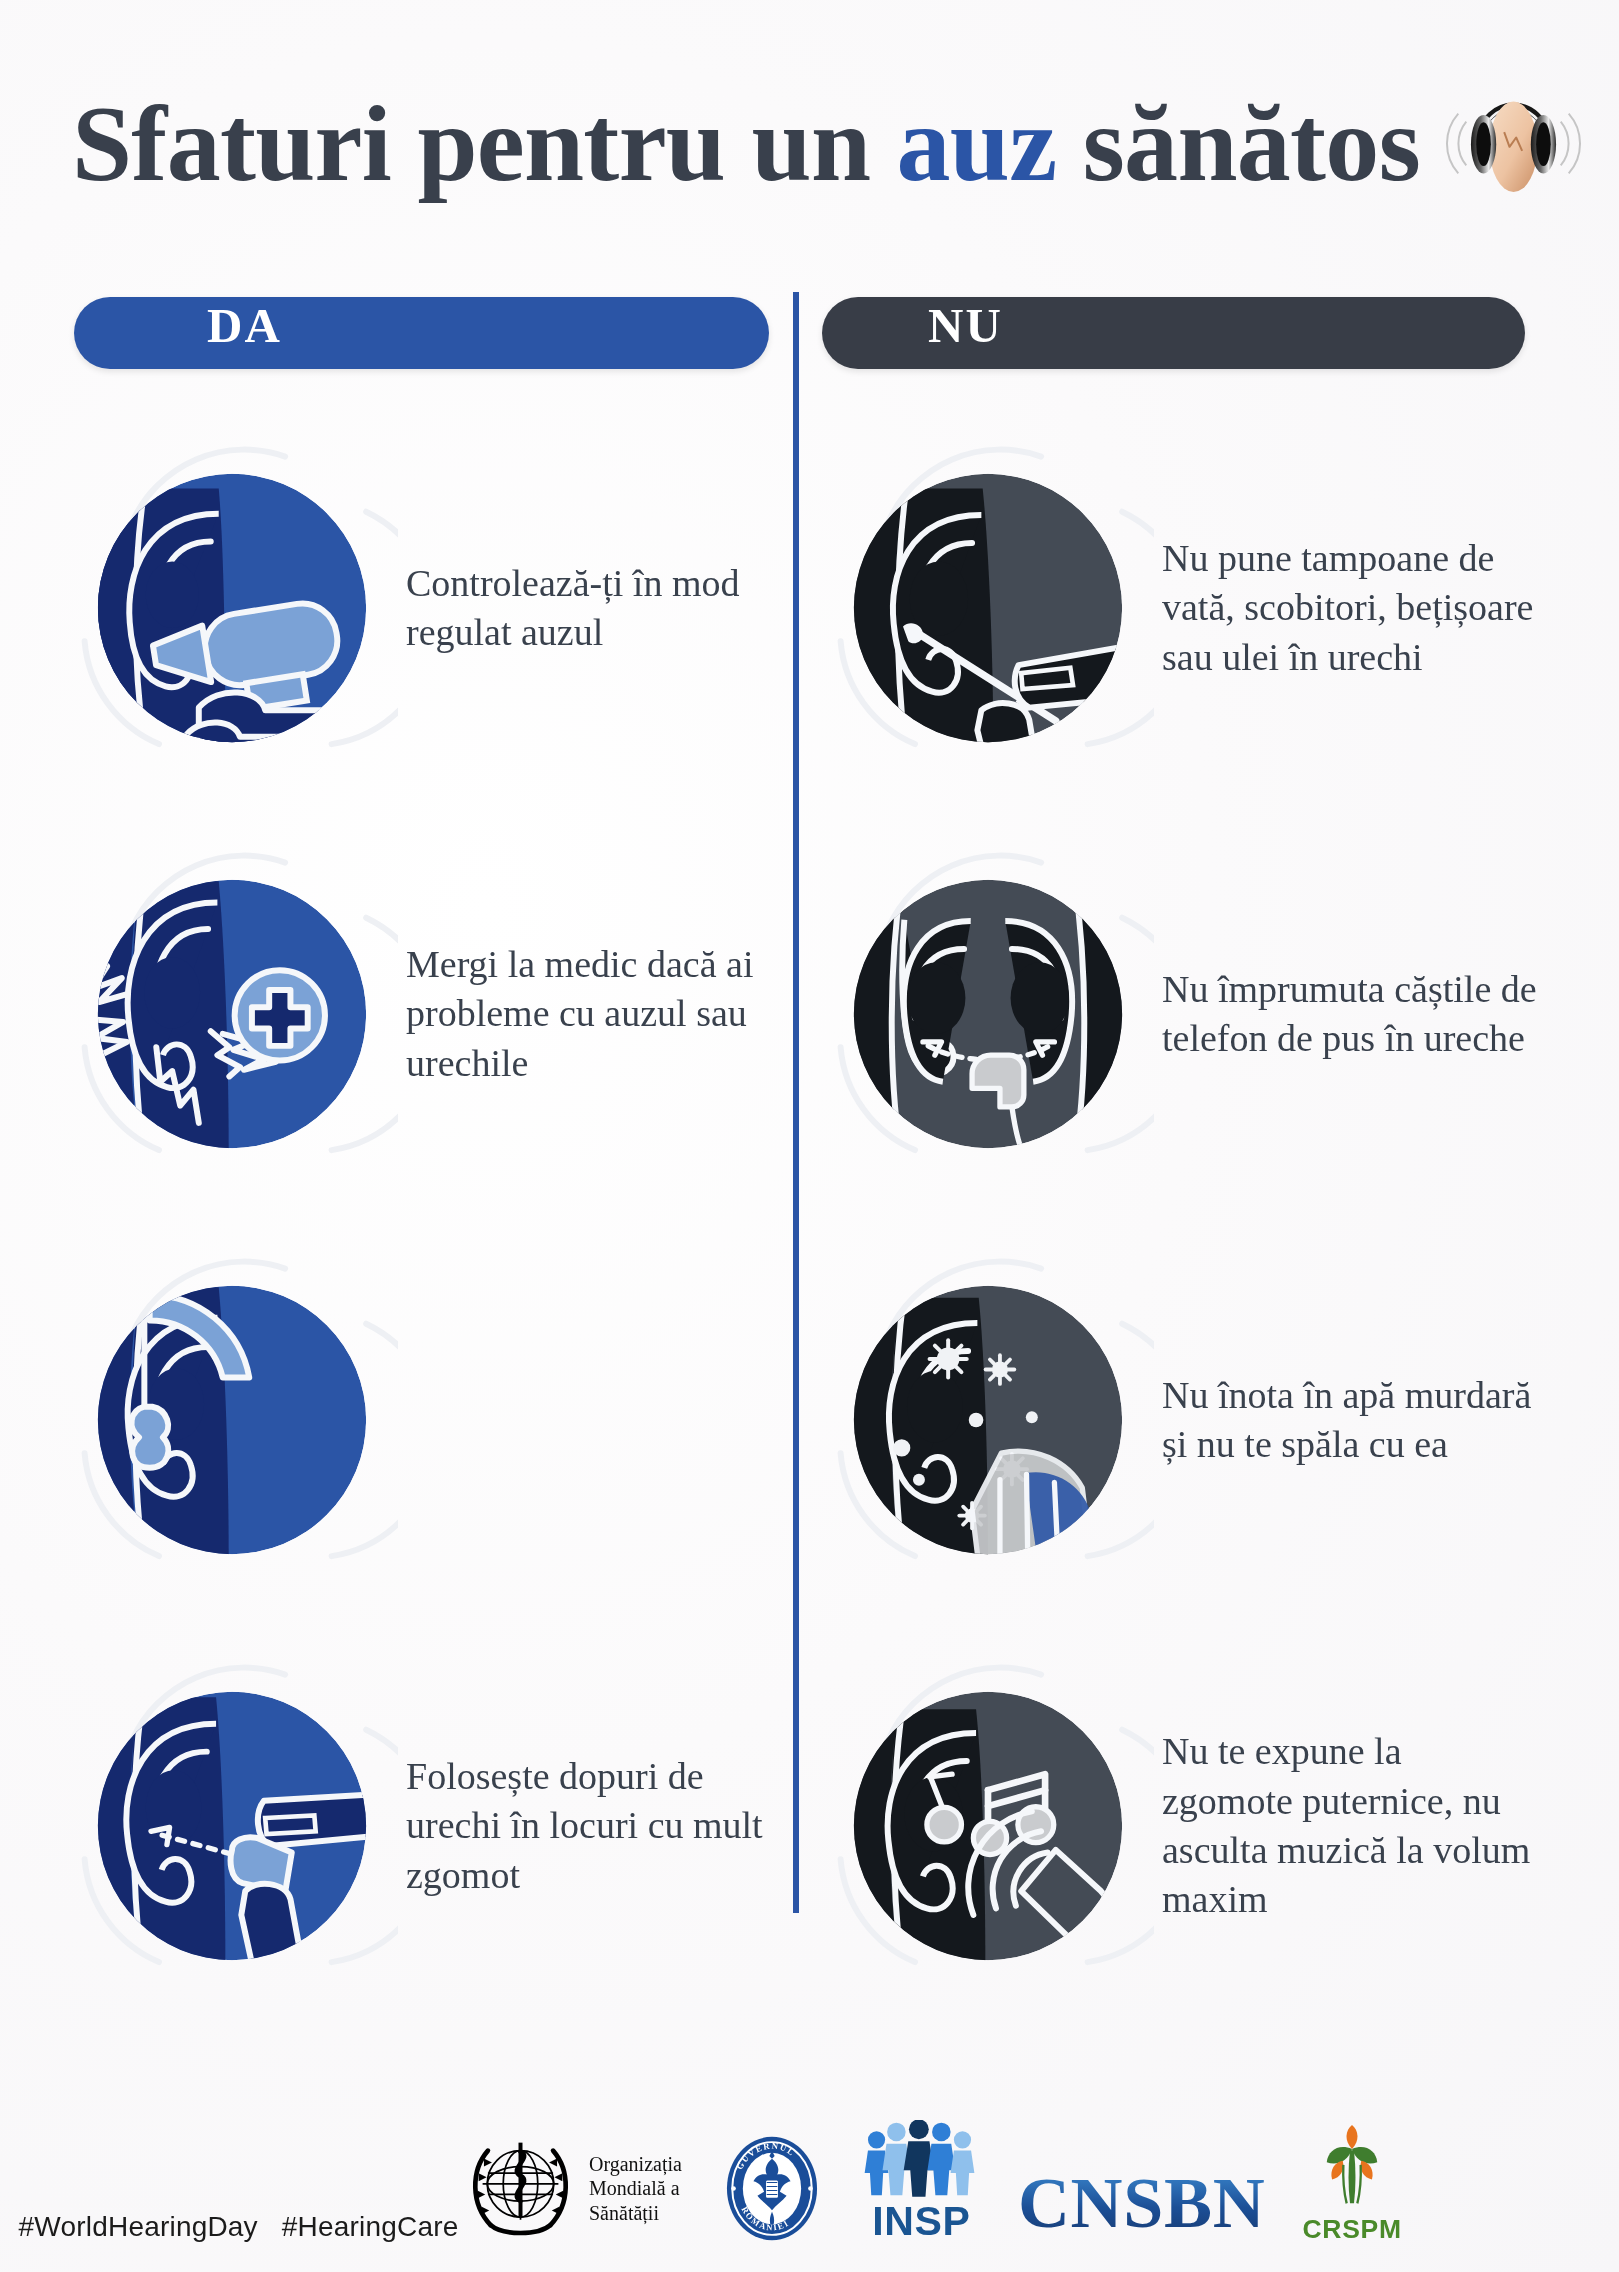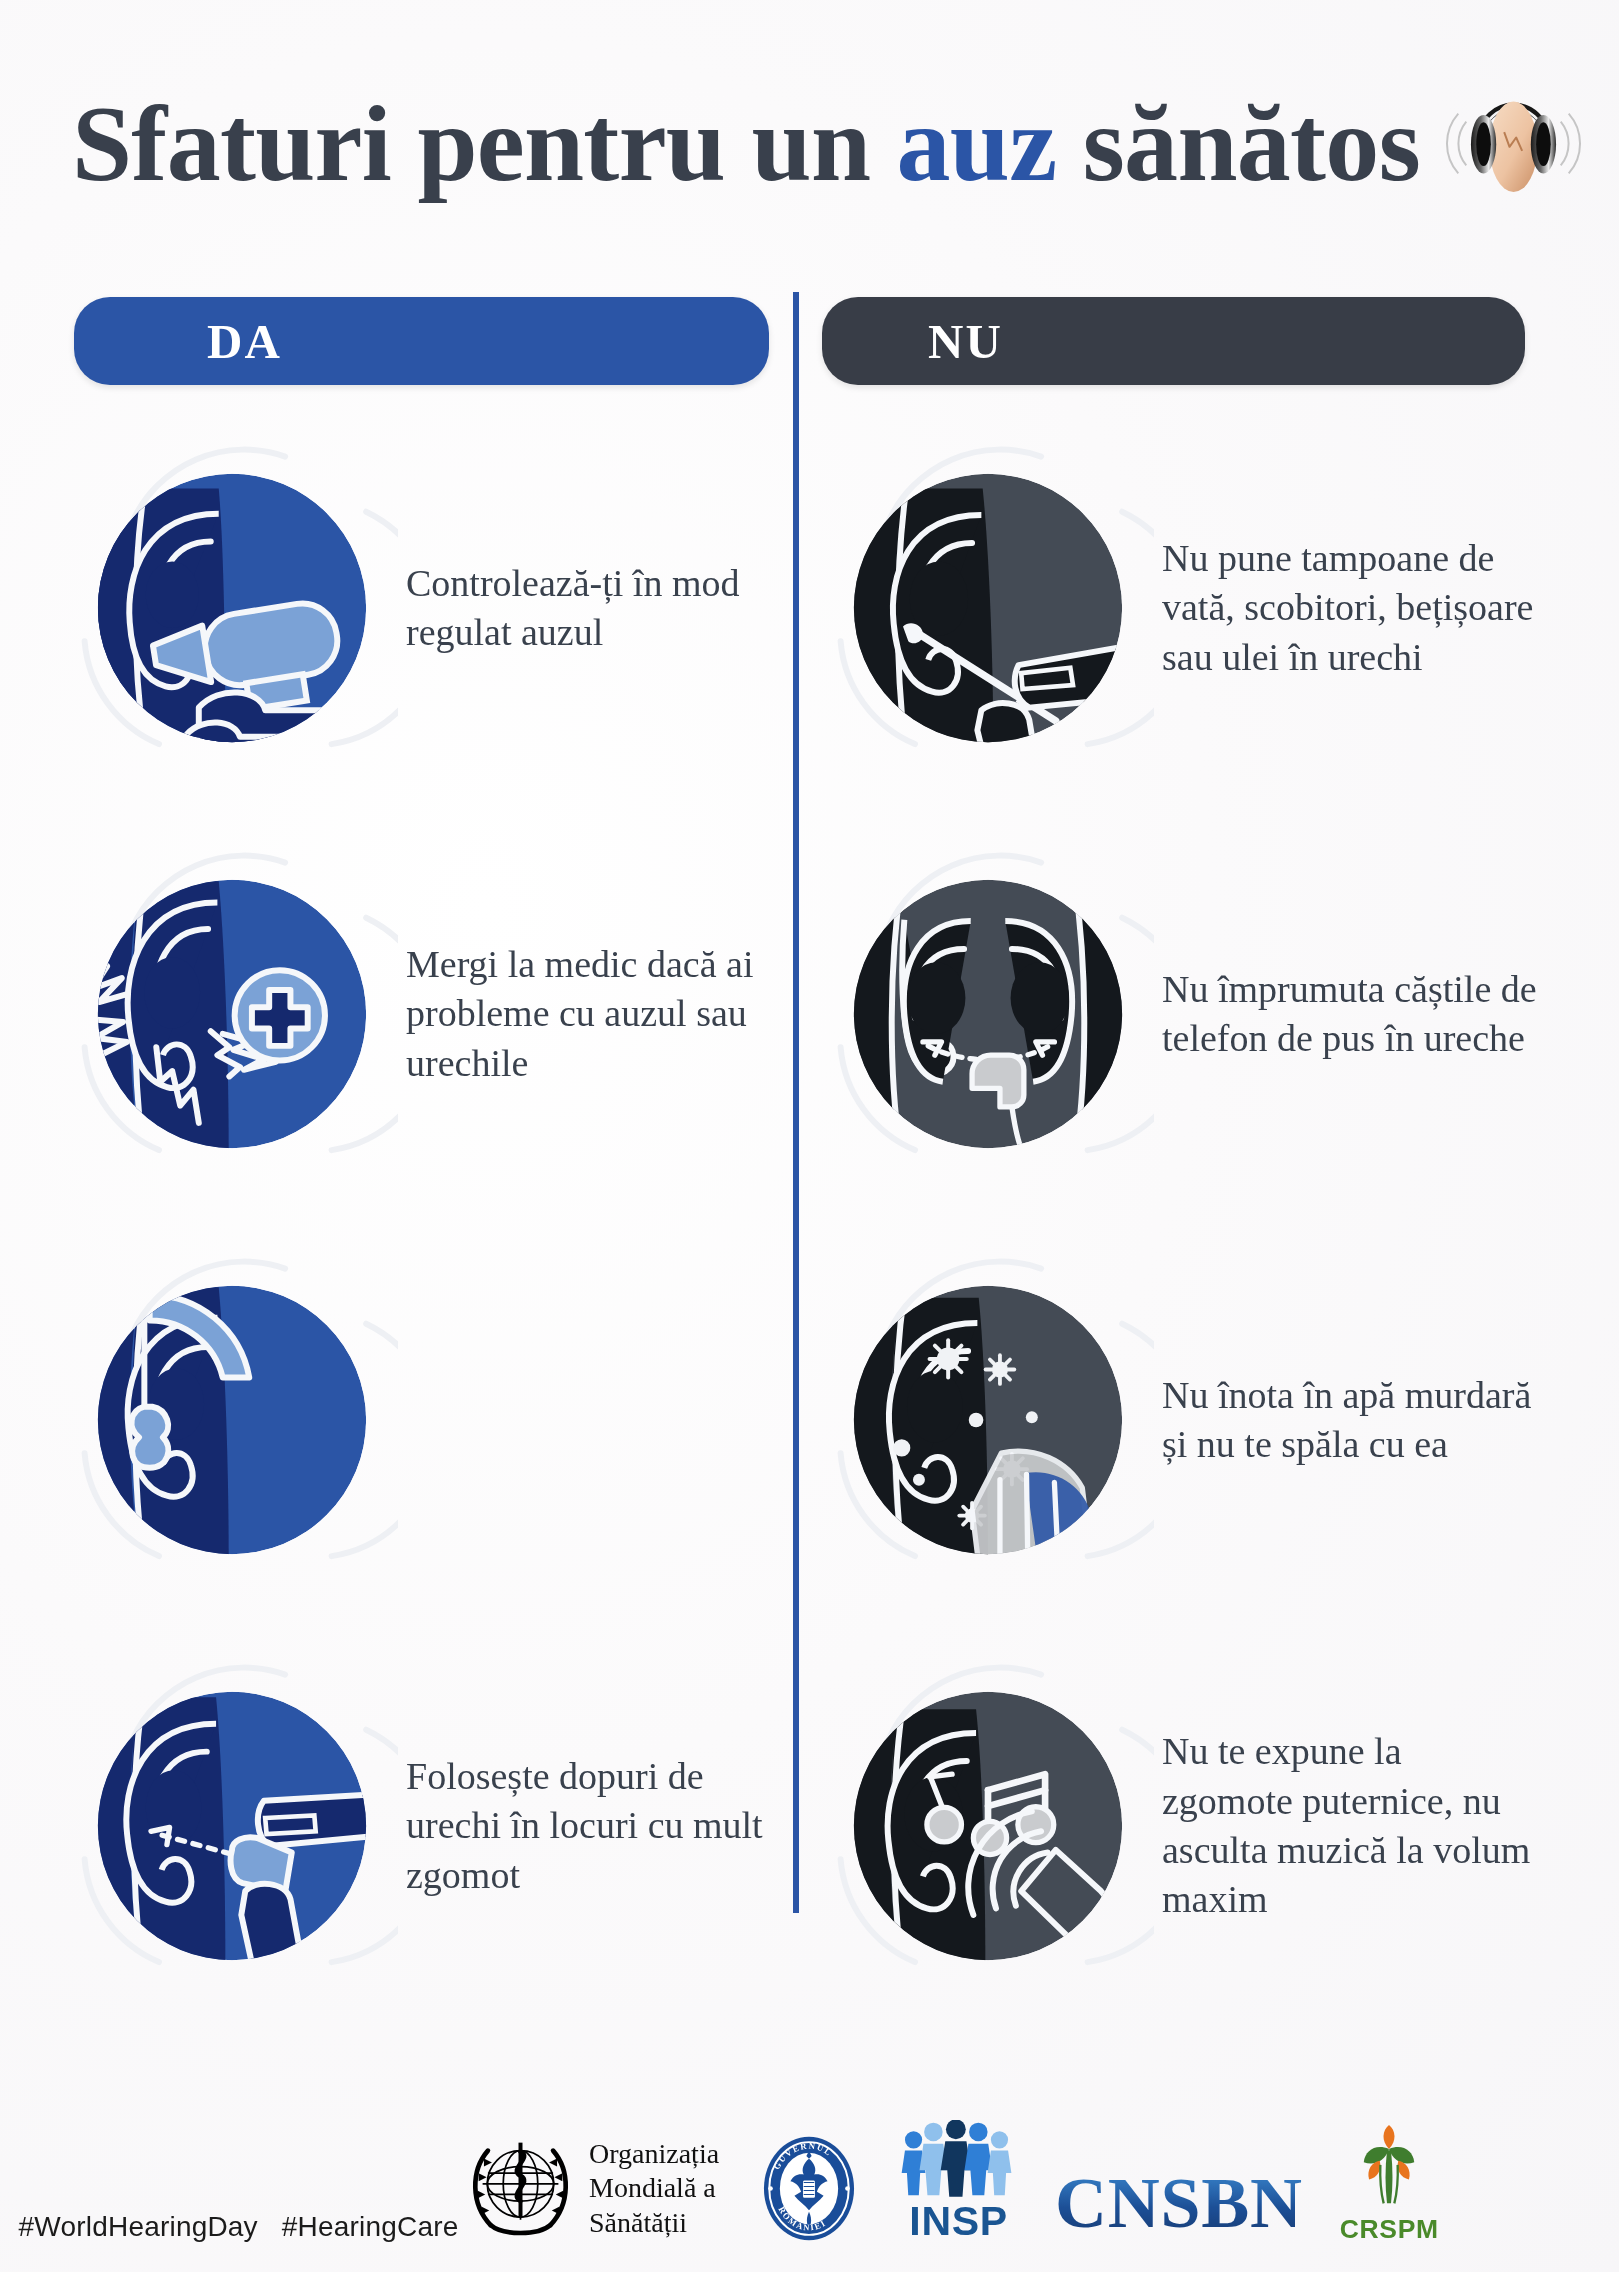--- a/index.html
+++ b/index.html
@@ -45,24 +45,23 @@
     position: relative;
     width: 153px;
     height: 153px;
     margin-left: 17px;
     flex: 0 0 auto;
   }
 
   
   .banner {
     position: absolute;
-    height: 88px;
+    height: 72px;
     border-radius: 36px;
     display: flex;
-    align-items: center;
     box-shadow: 0 2.7px 6.6px rgba(0,0,0,0.10);
   }
   .banner-label {
     font-family: "Liberation Serif", "DejaVu Serif", serif;
     font-weight: bold;
     font-size: 49px;
     color: #ffffff;
     letter-spacing: 2px;
   }
   #banner-da {
@@ -134,21 +133,21 @@
     position: absolute;
     left: 464px;
     bottom: 28px;
     display: flex;
     align-items: flex-end;
     gap: 37px;
   }
   .logo-block { display: flex; align-items: center; }
   .who-text {
     font-family: "Liberation Serif", "DejaVu Serif", serif;
-    font-size: 28px;
+    font-size: 20px;
     line-height: 1.22;
     color: #111111;
     margin-left: 12px;
     white-space: pre-line;
   }
   .cnsbn-word {
     font-family: "Liberation Serif", "DejaVu Serif", serif;
     font-weight: bold;
     font-size: 72px;
     letter-spacing: 0.7px;

